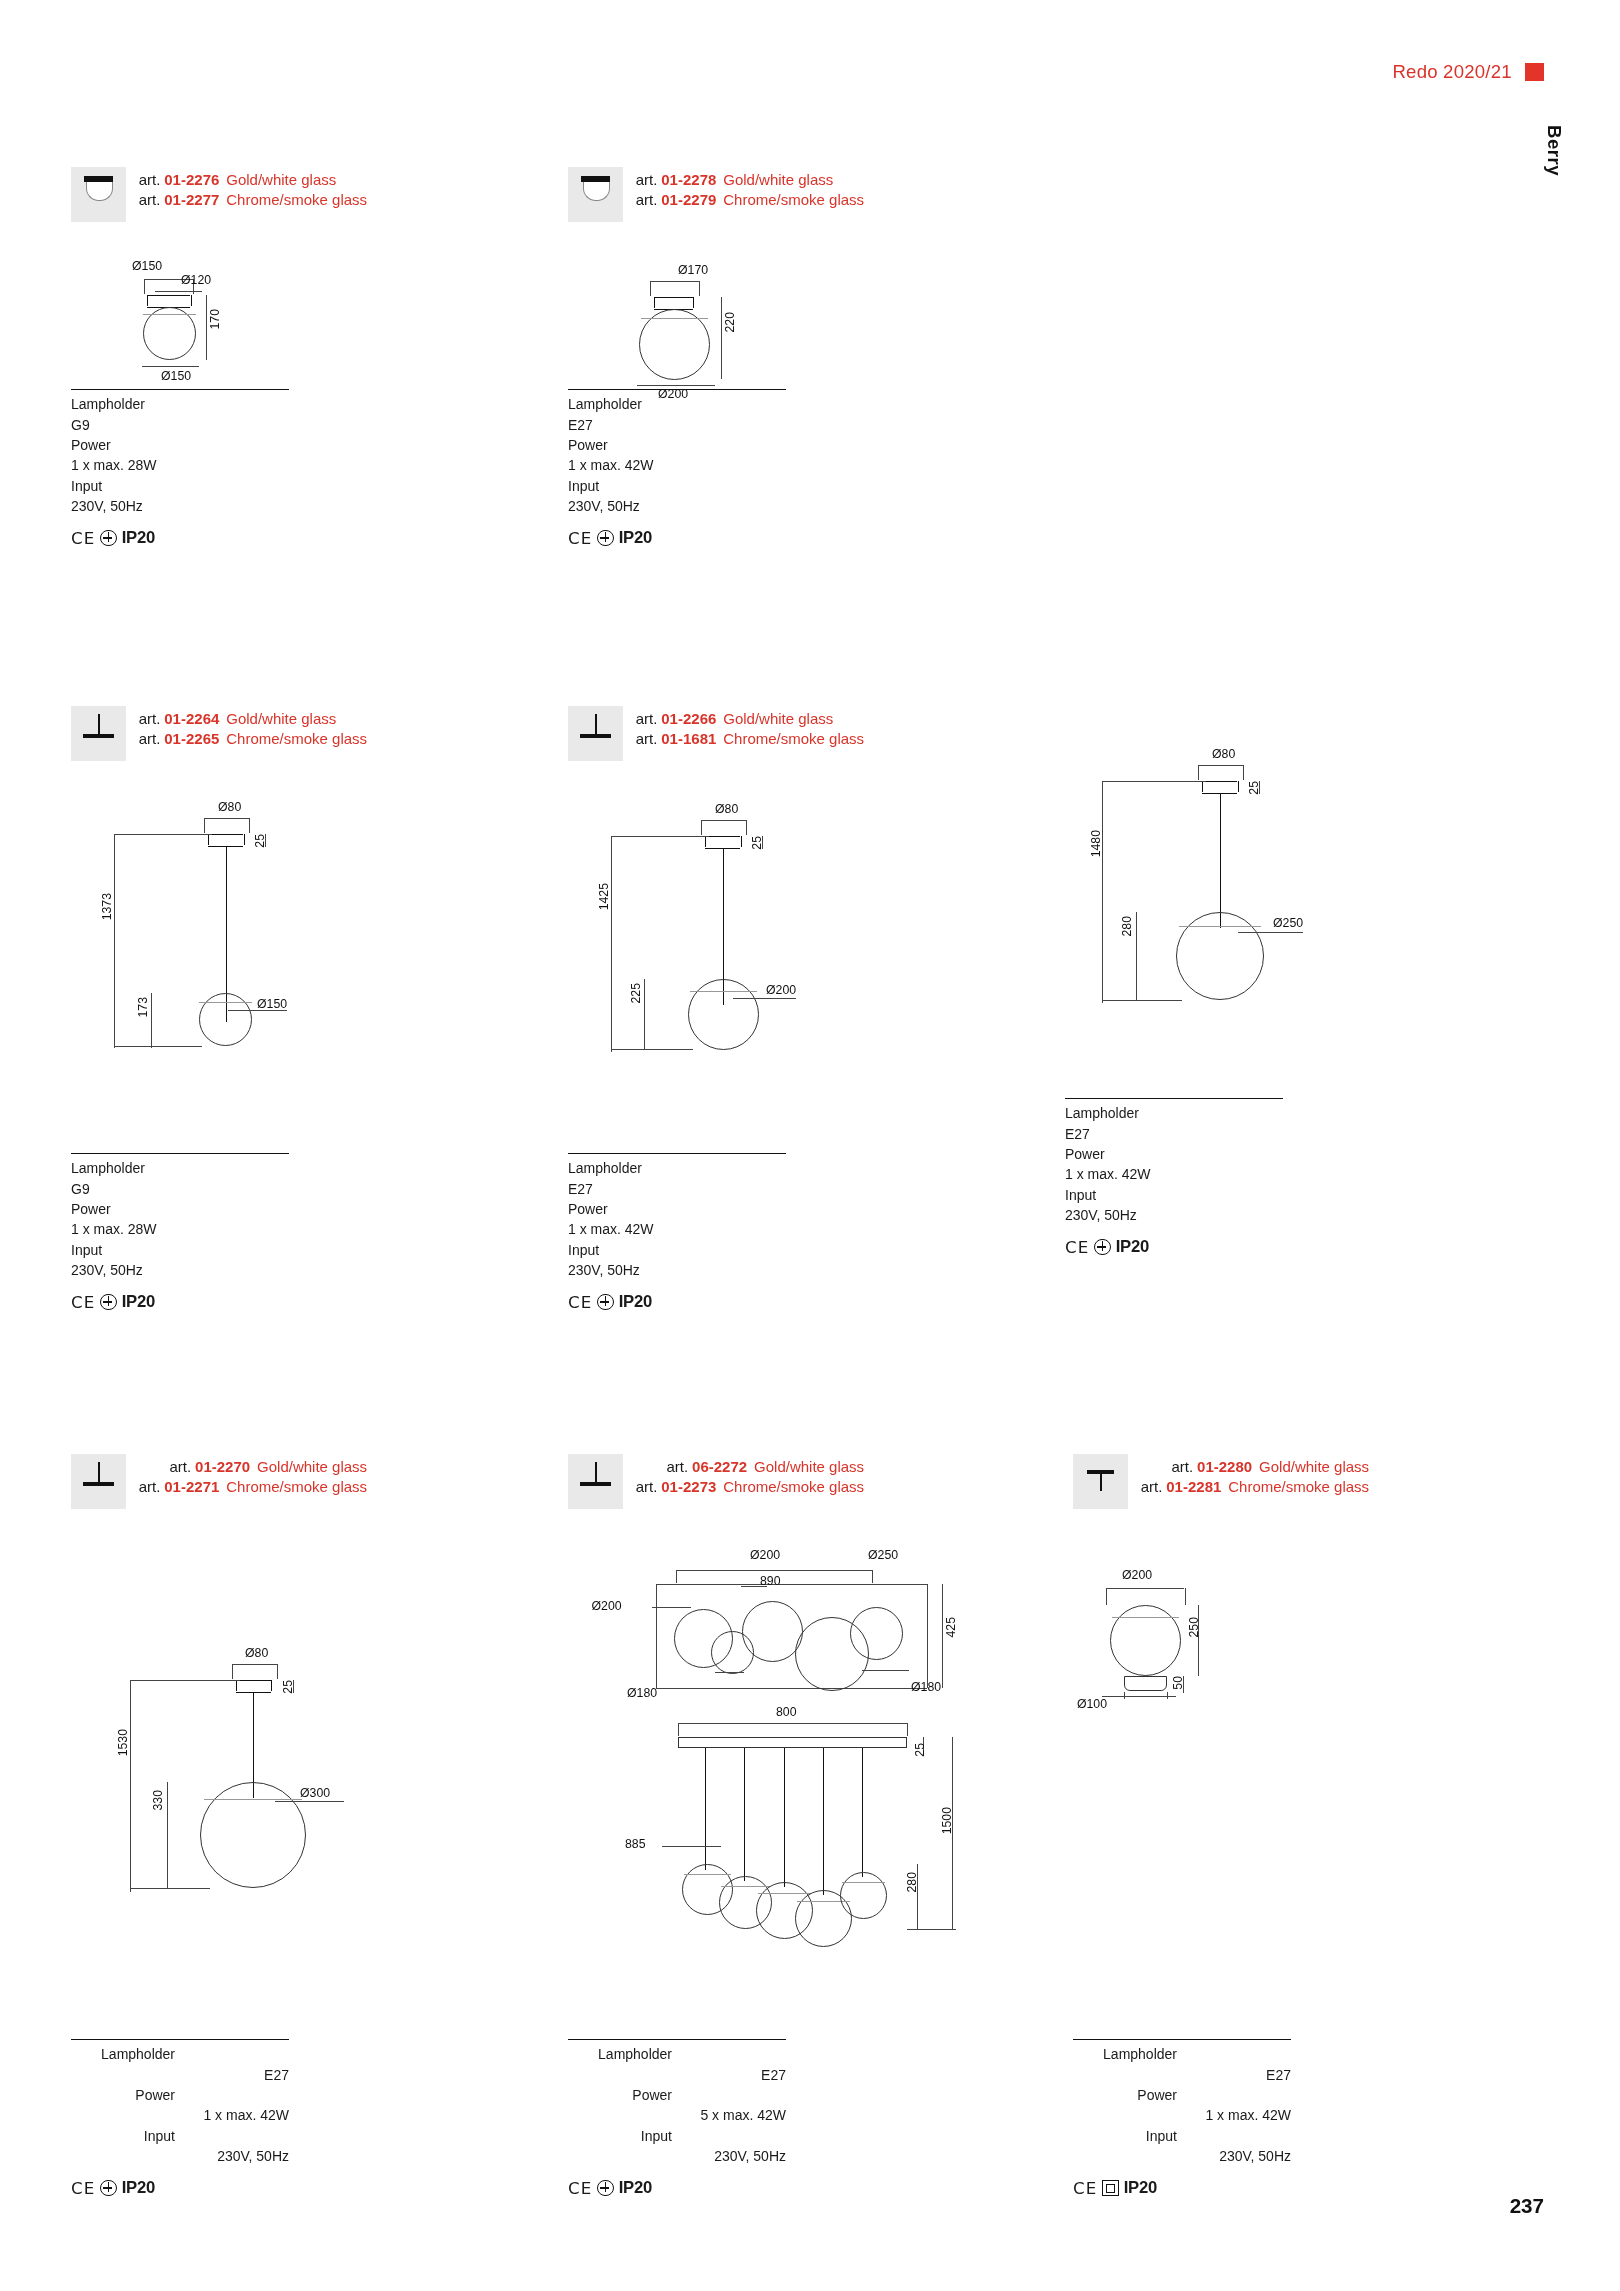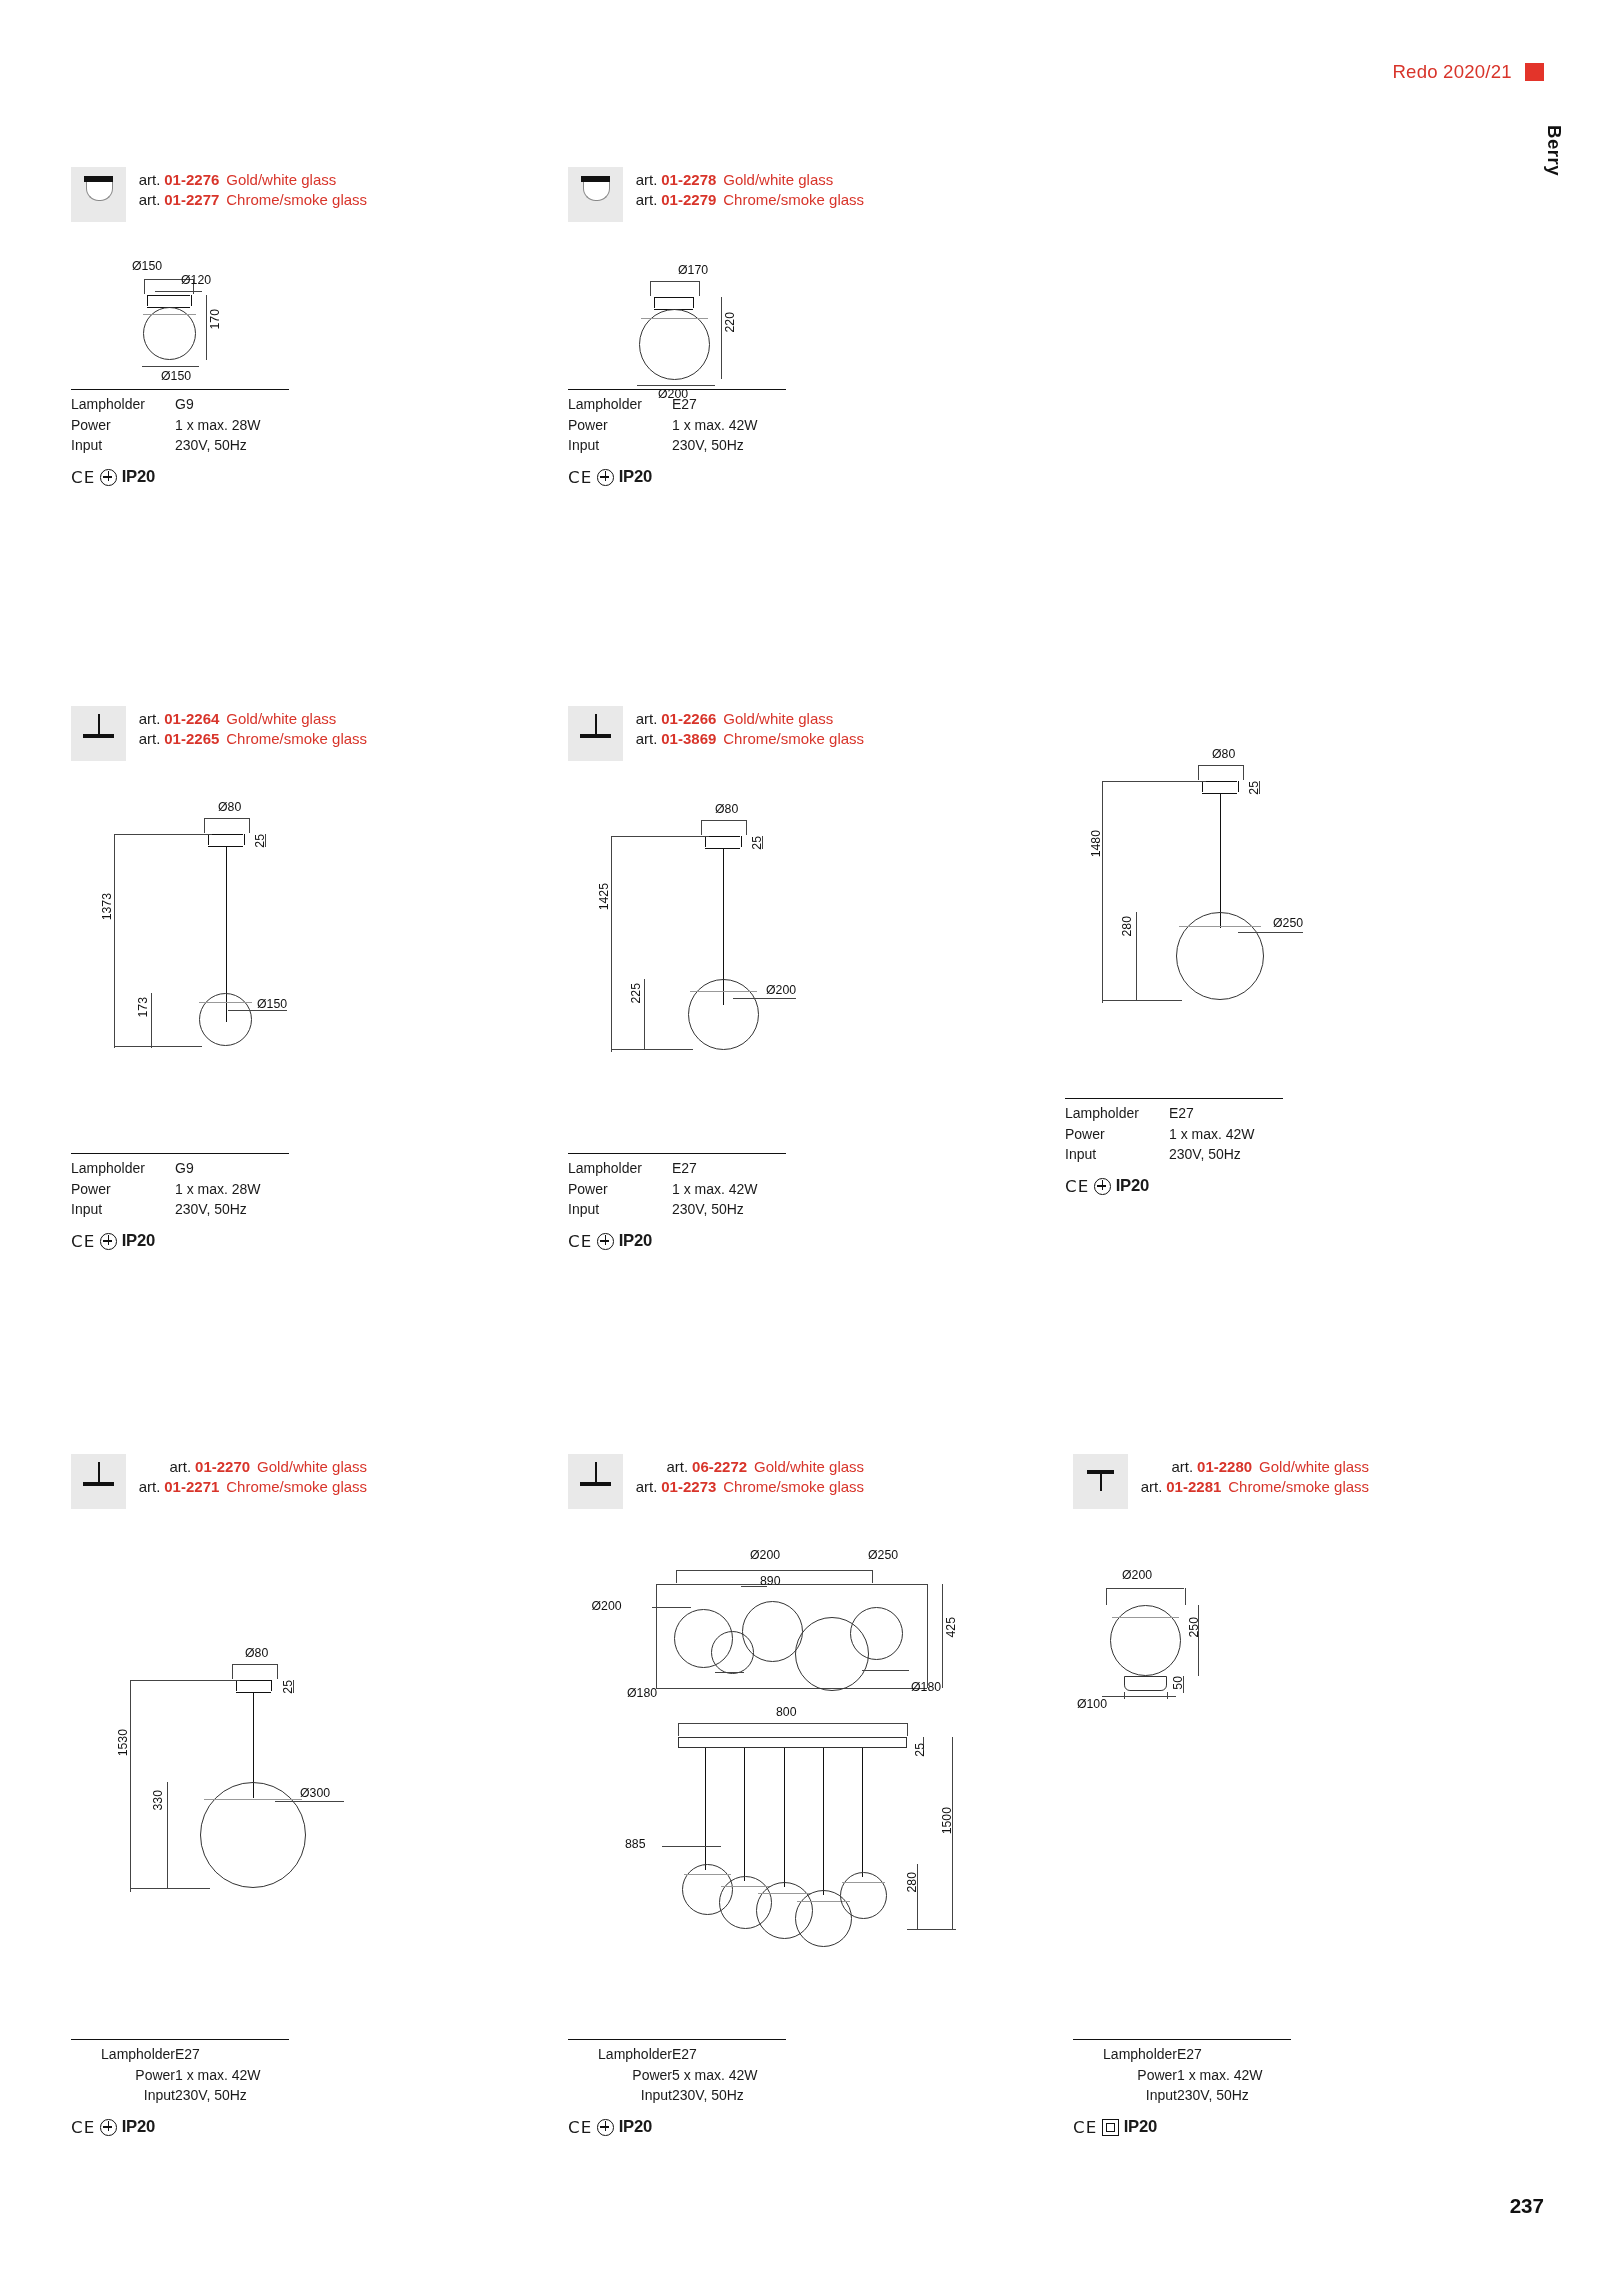--- a/index.html
+++ b/index.html
@@ -193,20 +193,21 @@
   .specs {
     margin-top: 5.9px;
     width: 218px;
     border-top: 1px solid #111;
     padding-top: 4.9px;
     font-size: 14px;
     line-height: 1.45;
   }
   .spec-row {
     display: flex;
+    flex-direction: column;
   }
   .spec-key { width: 104px; }
   .spec-val { }
   .marks {
     margin-top: 11.8px;
     display: flex;
     align-items: center;
     gap: 4.9px;
     font-size: 15.7px;
   }
@@ -453,21 +454,21 @@
         <div class="titleblock">
           <div class="thumb">
             <div class="t-pend-stem"></div>
               <div class="t-pend-bar"></div>
           </div>
           <div class="art-lines">
             <div class="art-line">
               <span class="art-word">art.</span><span class="art-code">01-2266</span><span class="art-desc">Gold/white glass</span>
             </div>
             <div class="art-line">
-              <span class="art-word">art.</span><span class="art-code">01-3869</span><span class="art-desc">Chrome/smoke glass</span>
+              <span class="art-word">art.</span><span class="art-code">01-1681</span><span class="art-desc">Chrome/smoke glass</span>
             </div>
           </div>
         </div>
 
         <div class="drawing" style="height:372px;">
           <div class="ln h" style="left:137px; top:61px; width:35px;"></div>
           <div class="ln v" style="left:137px; top:61px; height:11.8px;"></div>
           <div class="ln v" style="left:173px; top:61px; height:11.8px;"></div>
           <div class="ln h" style="left:137px; top:73px; width:35px;"></div>
           <div class="ln v" style="left:155px; top:73px; height:157px;"></div>

